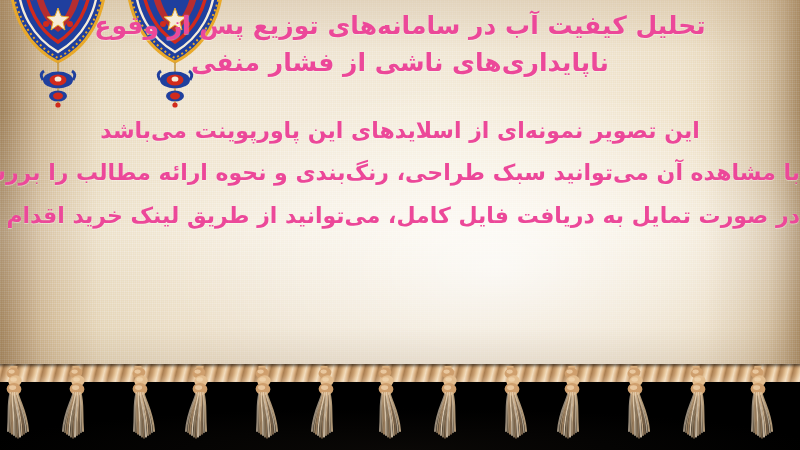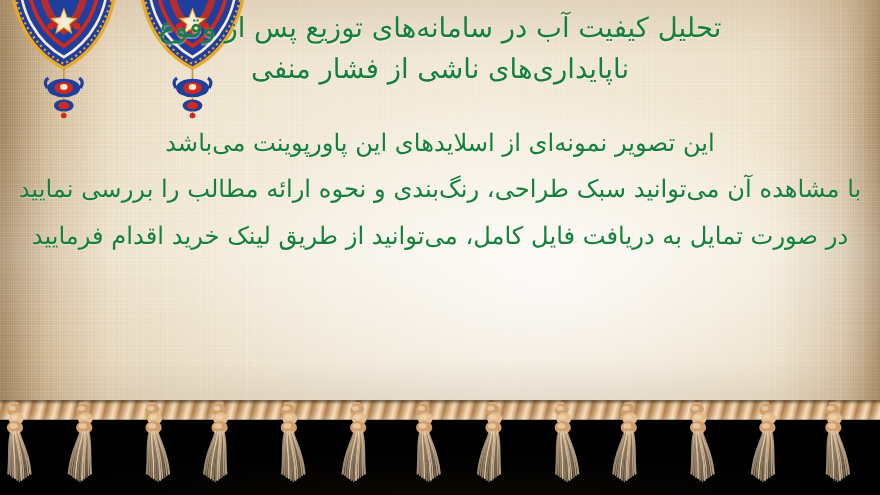--- a/index.html
+++ b/index.html
@@ -82,24 +82,24 @@
     position:absolute;left:0;top:-12px;width:800px;height:16px;
     background:linear-gradient(180deg, rgba(243,234,217,0) 0%, rgba(214,180,136,.75) 70%, rgba(200,160,112,.95) 100%);
   }
   .tassel{position:absolute;top:2px;}
 
   
   .txt{
     position:absolute;
     right:0;left:0;
     text-align:center;
-    color:#15803d;
+    color:#ec4899;
     direction:rtl;
     white-space:nowrap;
-    font-weight:normal;
+    font-weight:bold;
     text-shadow:0 1px 0 rgba(255,255,255,.30), 0 0 2px rgba(255,248,235,.35);
   }
   .title-1{top:11px;font-size:25px;letter-spacing:0px;}
   .title-2{top:48px;font-size:25px;}
   .body-1{top:118px;font-size:22px;}
   .body-2{top:160px;font-size:22px;}
   .body-3{top:203px;font-size:22px;}
 </style>
 </head>
 <body>

